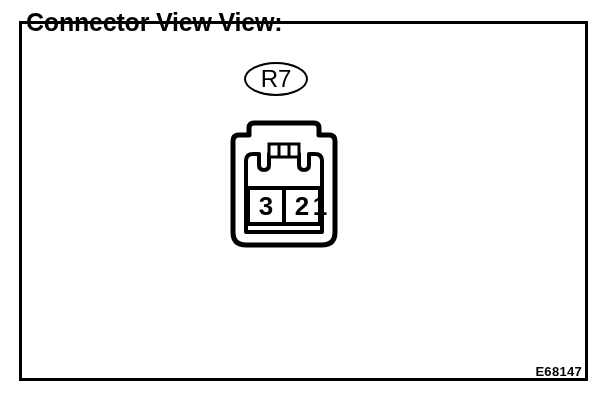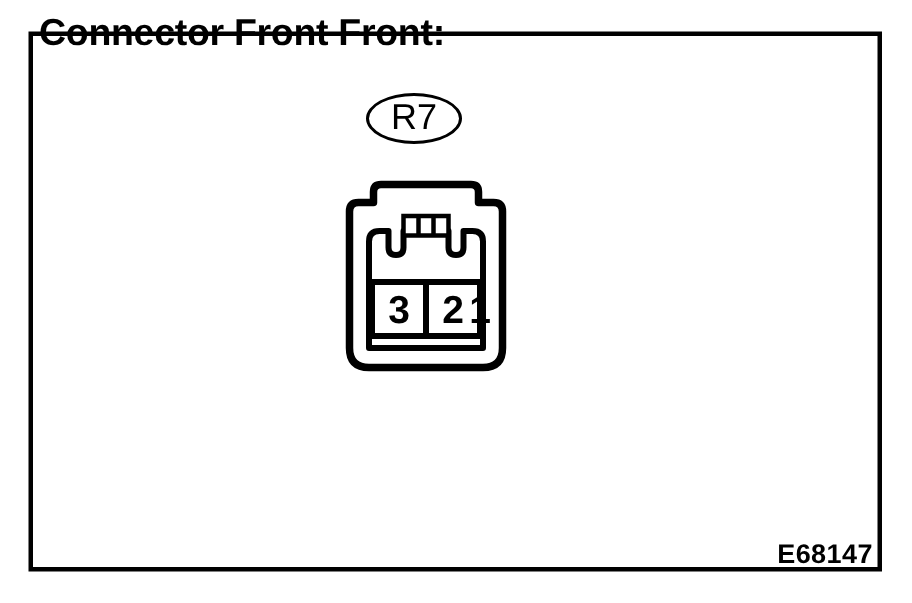--- a/index.html
+++ b/index.html
@@ -87,34 +87,34 @@
     font-size: 26px;
     font-weight: bold;
     fill: #000000;
   }
 
   
   #figure-id {
     position: absolute;
     right: 26px;
     bottom: 24px;
-    font-size: 18px;
+    font-size: 13px;
     font-weight: bold;
     letter-spacing: 0.3px;
     line-height: 1;
     white-space: nowrap;
     margin-top: 47px;
   }
 </style>
 </head>
 <body>
 
 <div id="figure-frame"></div>
 
-<div id="page-title">Connector Front Front:</div>
+<div id="page-title">Connector View View:</div>
 
 <div id="connector-id-badge">
   <div class="badge-ellipse"></div>
   <div class="badge-text">R7</div>
 </div>
 
 <div id="connector-drawing">
   <svg width="150" height="135" viewBox="0 0 150 135" xmlns="http://www.w3.org/2000/svg">
 
     <path d="M 24,33

